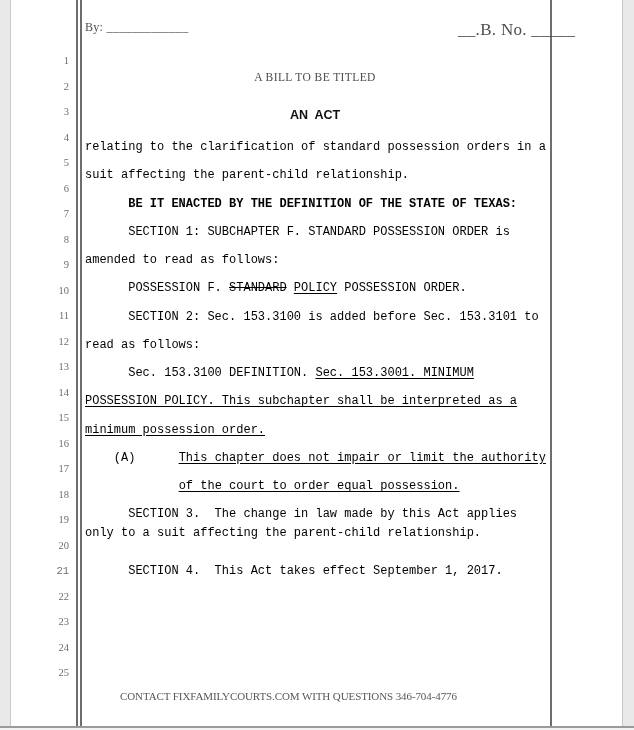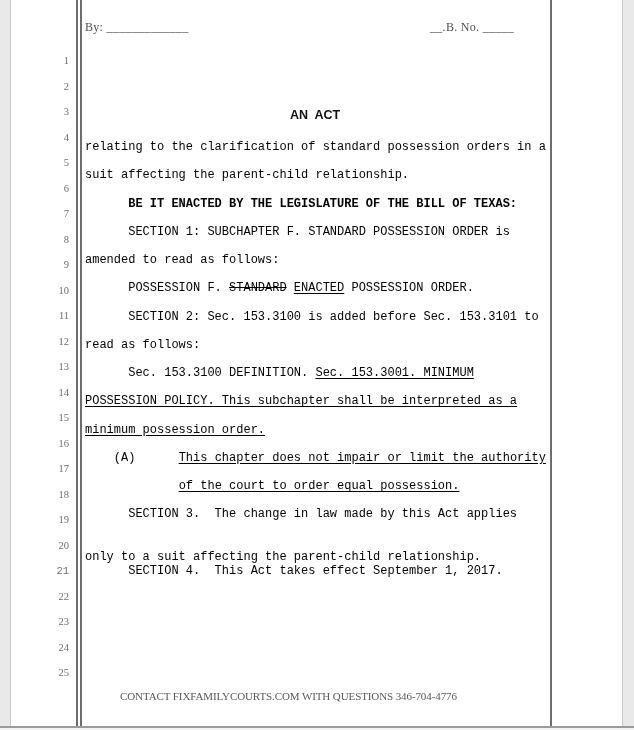--- a/index.html
+++ b/index.html
@@ -16,21 +16,21 @@
   
   .rule { position: absolute; top: 0; height: 727px; width: 2px; background: #6e6e6e; }
   .rule-a { left: 76px; }
   .rule-b { left: 80px; }
   .rule-r { left: 550px; }
   .bottom-line { position: absolute; left: 0; top: 726px; width: 634px; height: 2px; background: #9b9b9b; }
   .below-line { position: absolute; left: 0; top: 728px; width: 634px; height: 2px; background: #f3f3f3; }
 
   
   .header-by { position: absolute; left: 85px; top: 20px; font-size: 12px; color: #4f4f4f; letter-spacing: 0.3px; white-space: pre; }
-  .header-no { position: absolute; left: 430px; top: 20px; font-size: 12px; color: #4f4f4f; letter-spacing: 0.3px; white-space: pre; }
+  .header-no { position: absolute; left: 458px; top: 20px; font-size: 17px; color: #4f4f4f; letter-spacing: 0.3px; white-space: pre; }
 
   
   .linenum { position: absolute; left: 29px; width: 40px; text-align: right; font-size: 10.5px; color: #6e6e6e; line-height: 12px; }
 
   
   .doc-title { position: absolute; left: 85px; width: 460px; top: 71px; text-align: center; font-size: 11.5px; color: #4b4b4b; letter-spacing: 0.4px; }
   .doc-act { position: absolute; left: 85px; width: 460px; top: 108px; text-align: center; font-family: Liberation Sans, sans-serif; font-weight: bold; font-size: 12.5px; color: #101010; white-space: pre; }
 
   
   .bline { position: absolute; left: 85px; font-family: "Liberation Mono", monospace; font-size: 12px; line-height: 14px; color: #000; white-space: pre; }
@@ -79,36 +79,37 @@
       <div class="linenum" style="top: 488.5px;">18</div>
       <div class="linenum" style="top: 514px;">19</div>
       <div class="linenum" style="top: 539.5px;">20</div>
       <div class="linenum" style="top: 565px; font-family: Liberation Mono, monospace;">21</div>
       <div class="linenum" style="top: 590.5px;">22</div>
       <div class="linenum" style="top: 616px;">23</div>
       <div class="linenum" style="top: 641.5px;">24</div>
       <div class="linenum" style="top: 667px;">25</div>
     </div>
 
+  <div class="doc-title">A BILL TO BE TITLED</div>
   <div class="doc-act">AN  ACT</div>
 
   <div id="docbody">
       <div class="bline" style="top: 140px;"><span>relating to the clarification of standard possession orders in a</span></div>
       <div class="bline" style="top: 168.25px;"><span>suit affecting the parent-child relationship.</span></div>
-      <div class="bline" style="top: 196.5px;"><span class="b">      BE IT ENACTED BY THE LEGISLATURE OF THE BILL OF TEXAS:</span></div>
+      <div class="bline" style="top: 196.5px;"><span class="b">      BE IT ENACTED BY THE DEFINITION OF THE STATE OF TEXAS:</span></div>
       <div class="bline" style="top: 224.75px;"><span>      SECTION 1: SUBCHAPTER F. STANDARD POSSESSION ORDER is</span></div>
       <div class="bline" style="top: 253px;"><span>amended to read as follows:</span></div>
-      <div class="bline" style="top: 281.25px;"><span>      POSSESSION F. </span><span class="s">STANDARD</span><span> </span><span class="u">ENACTED</span><span> POSSESSION ORDER.</span></div>
+      <div class="bline" style="top: 281.25px;"><span>      POSSESSION F. </span><span class="s">STANDARD</span><span> </span><span class="u">POLICY</span><span> POSSESSION ORDER.</span></div>
       <div class="bline" style="top: 309.5px;"><span>      SECTION 2: Sec. 153.3100 is added before Sec. 153.3101 to</span></div>
       <div class="bline" style="top: 337.75px;"><span>read as follows:</span></div>
       <div class="bline" style="top: 366px;"><span>      Sec. 153.3100 DEFINITION. </span><span class="u">Sec. 153.3001. MINIMUM</span></div>
       <div class="bline" style="top: 394.25px;"><span class="u">POSSESSION POLICY. This subchapter shall be interpreted as a</span></div>
       <div class="bline" style="top: 422.5px;"><span class="u">minimum possession order.</span></div>
       <div class="bline" style="top: 450.75px;"><span>    (A)      </span><span class="u">This chapter does not impair or limit the authority</span></div>
       <div class="bline" style="top: 479px;"><span>             </span><span class="u">of the court to order equal possession.</span></div>
       <div class="bline" style="top: 507.25px;"><span>      SECTION 3.  The change in law made by this Act applies</span></div>
-      <div class="bline" style="top: 550px;"><span>only to a suit affecting the parent-child relationship.</span></div>
+      <div class="bline" style="top: 526px;"><span>only to a suit affecting the parent-child relationship.</span></div>
       <div class="bline" style="top: 563.75px;"><span>      SECTION 4.  This Act takes effect September 1, 2017.</span></div>
     </div>
 
   <div class="footer">CONTACT FIXFAMILYCOURTS.COM WITH QUESTIONS 346-704-4776</div>
 
 </div>
 
 </body></html>

